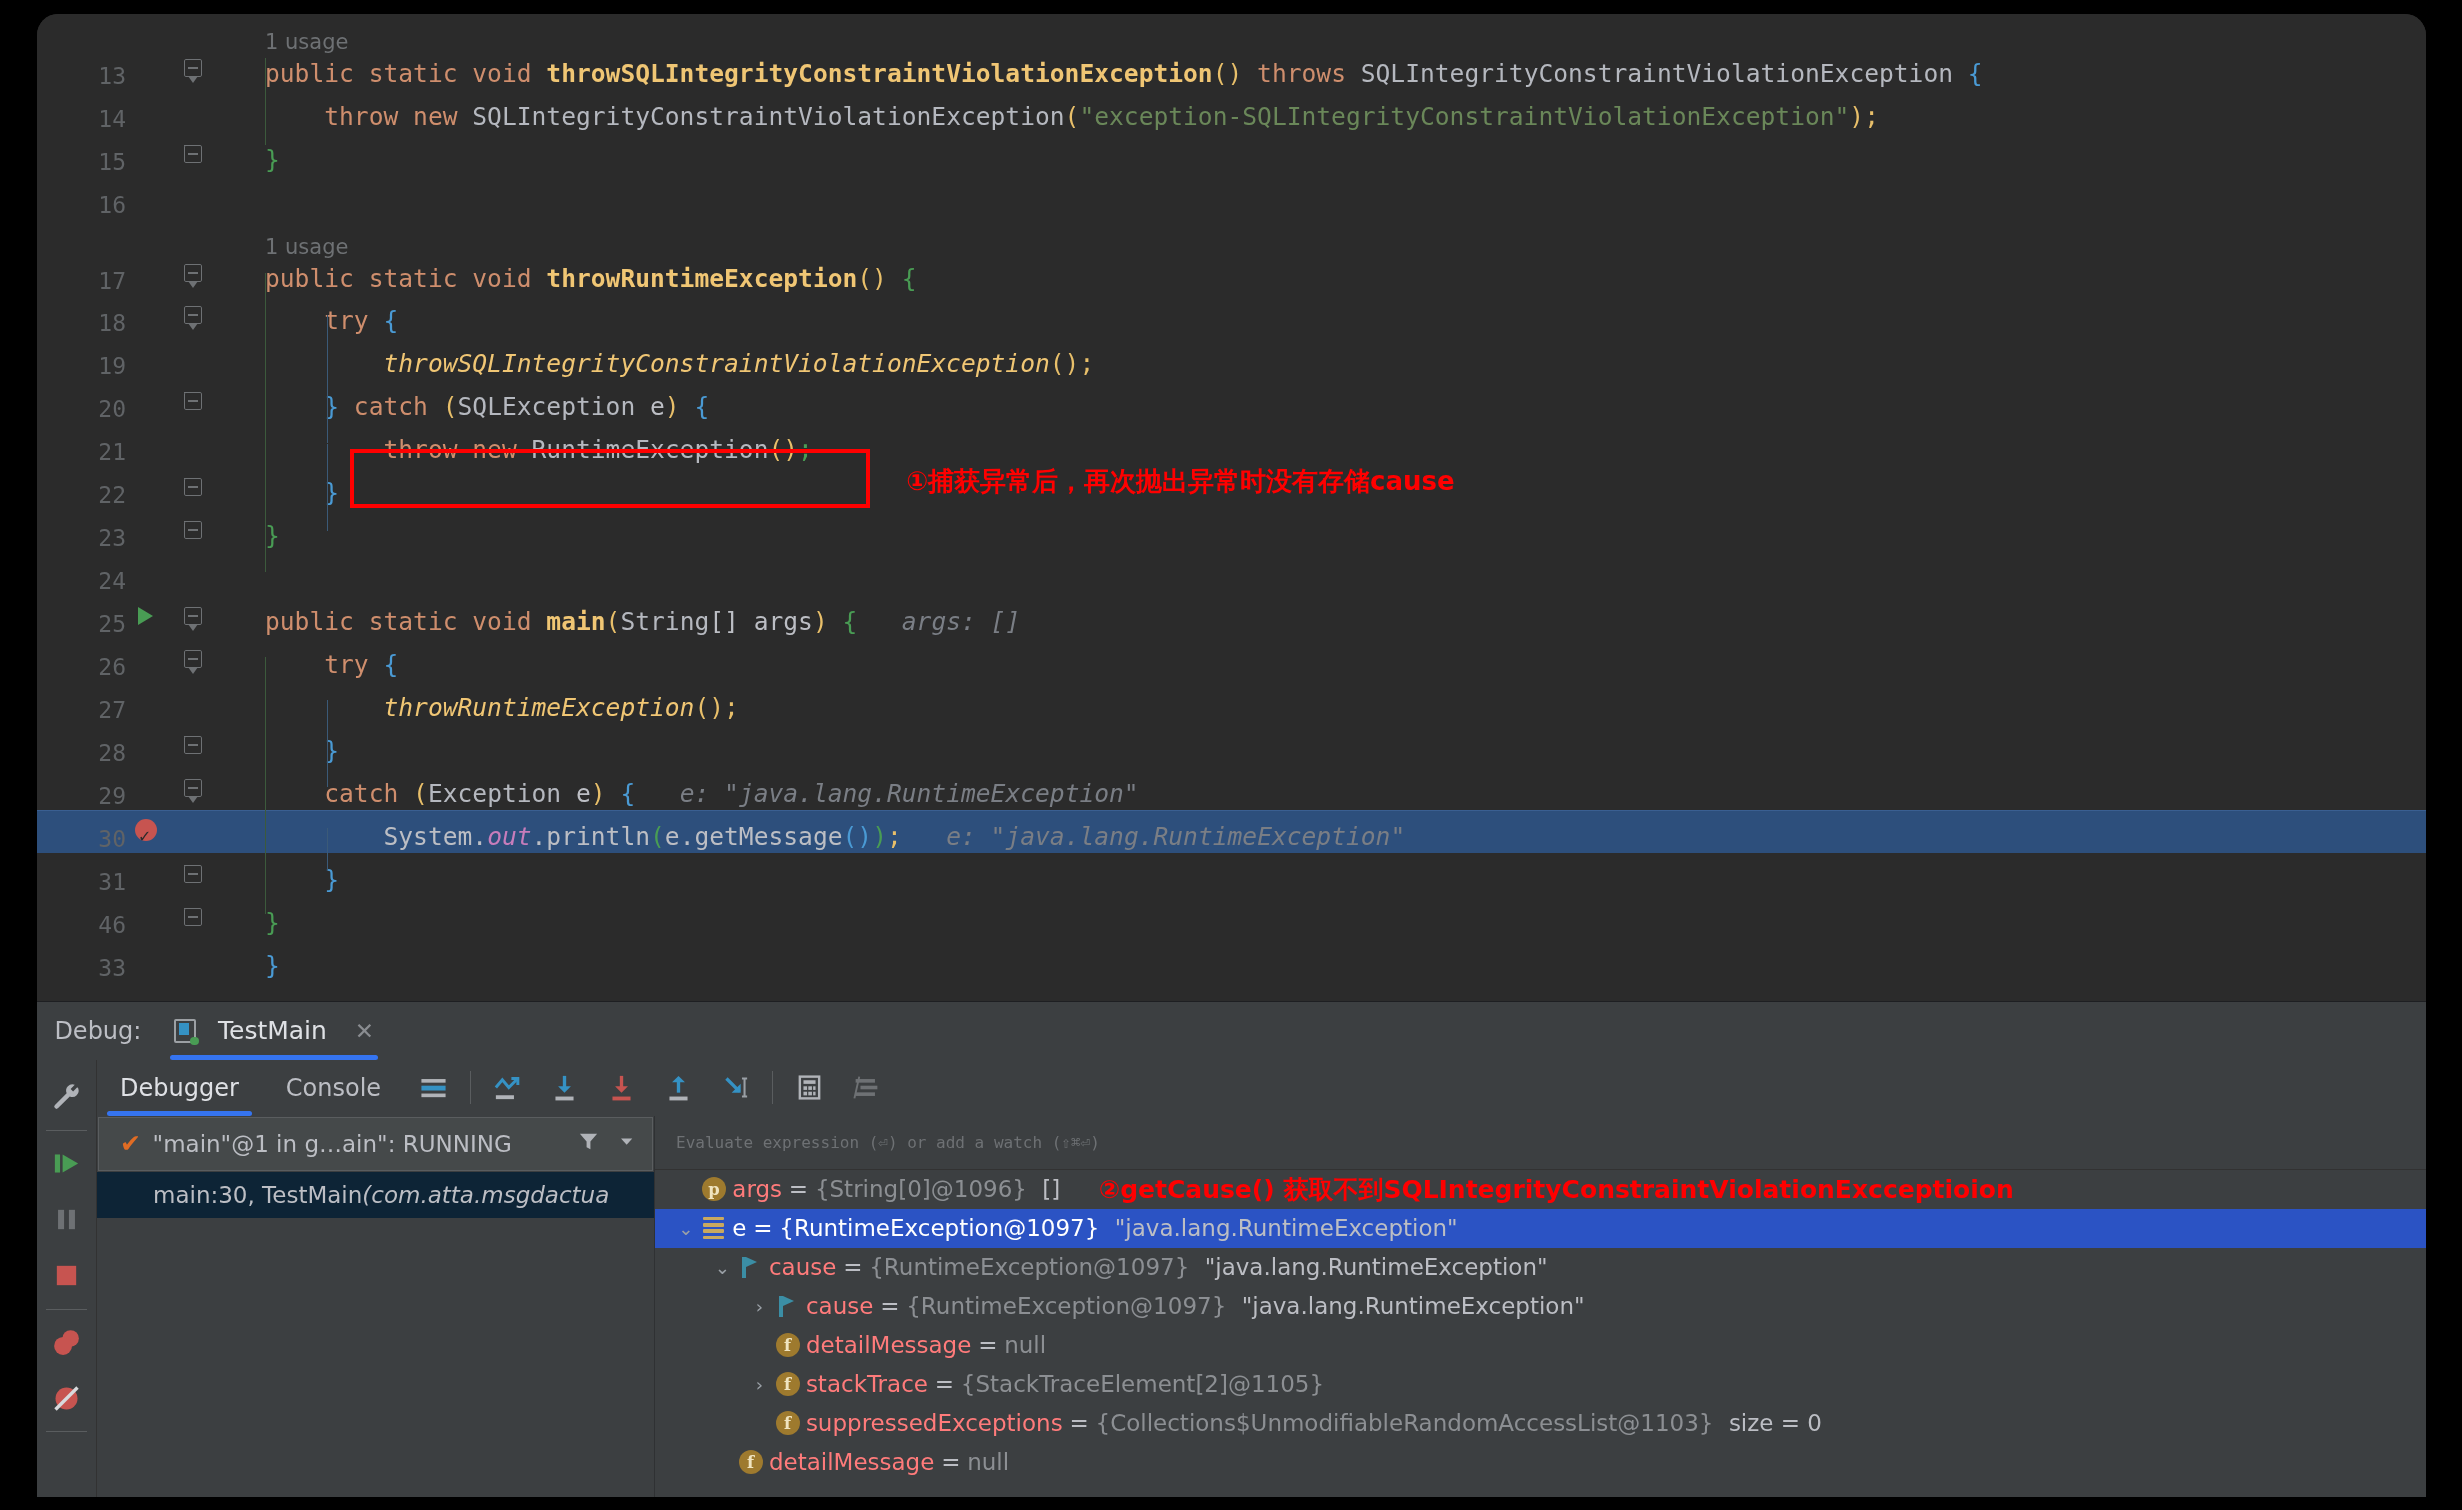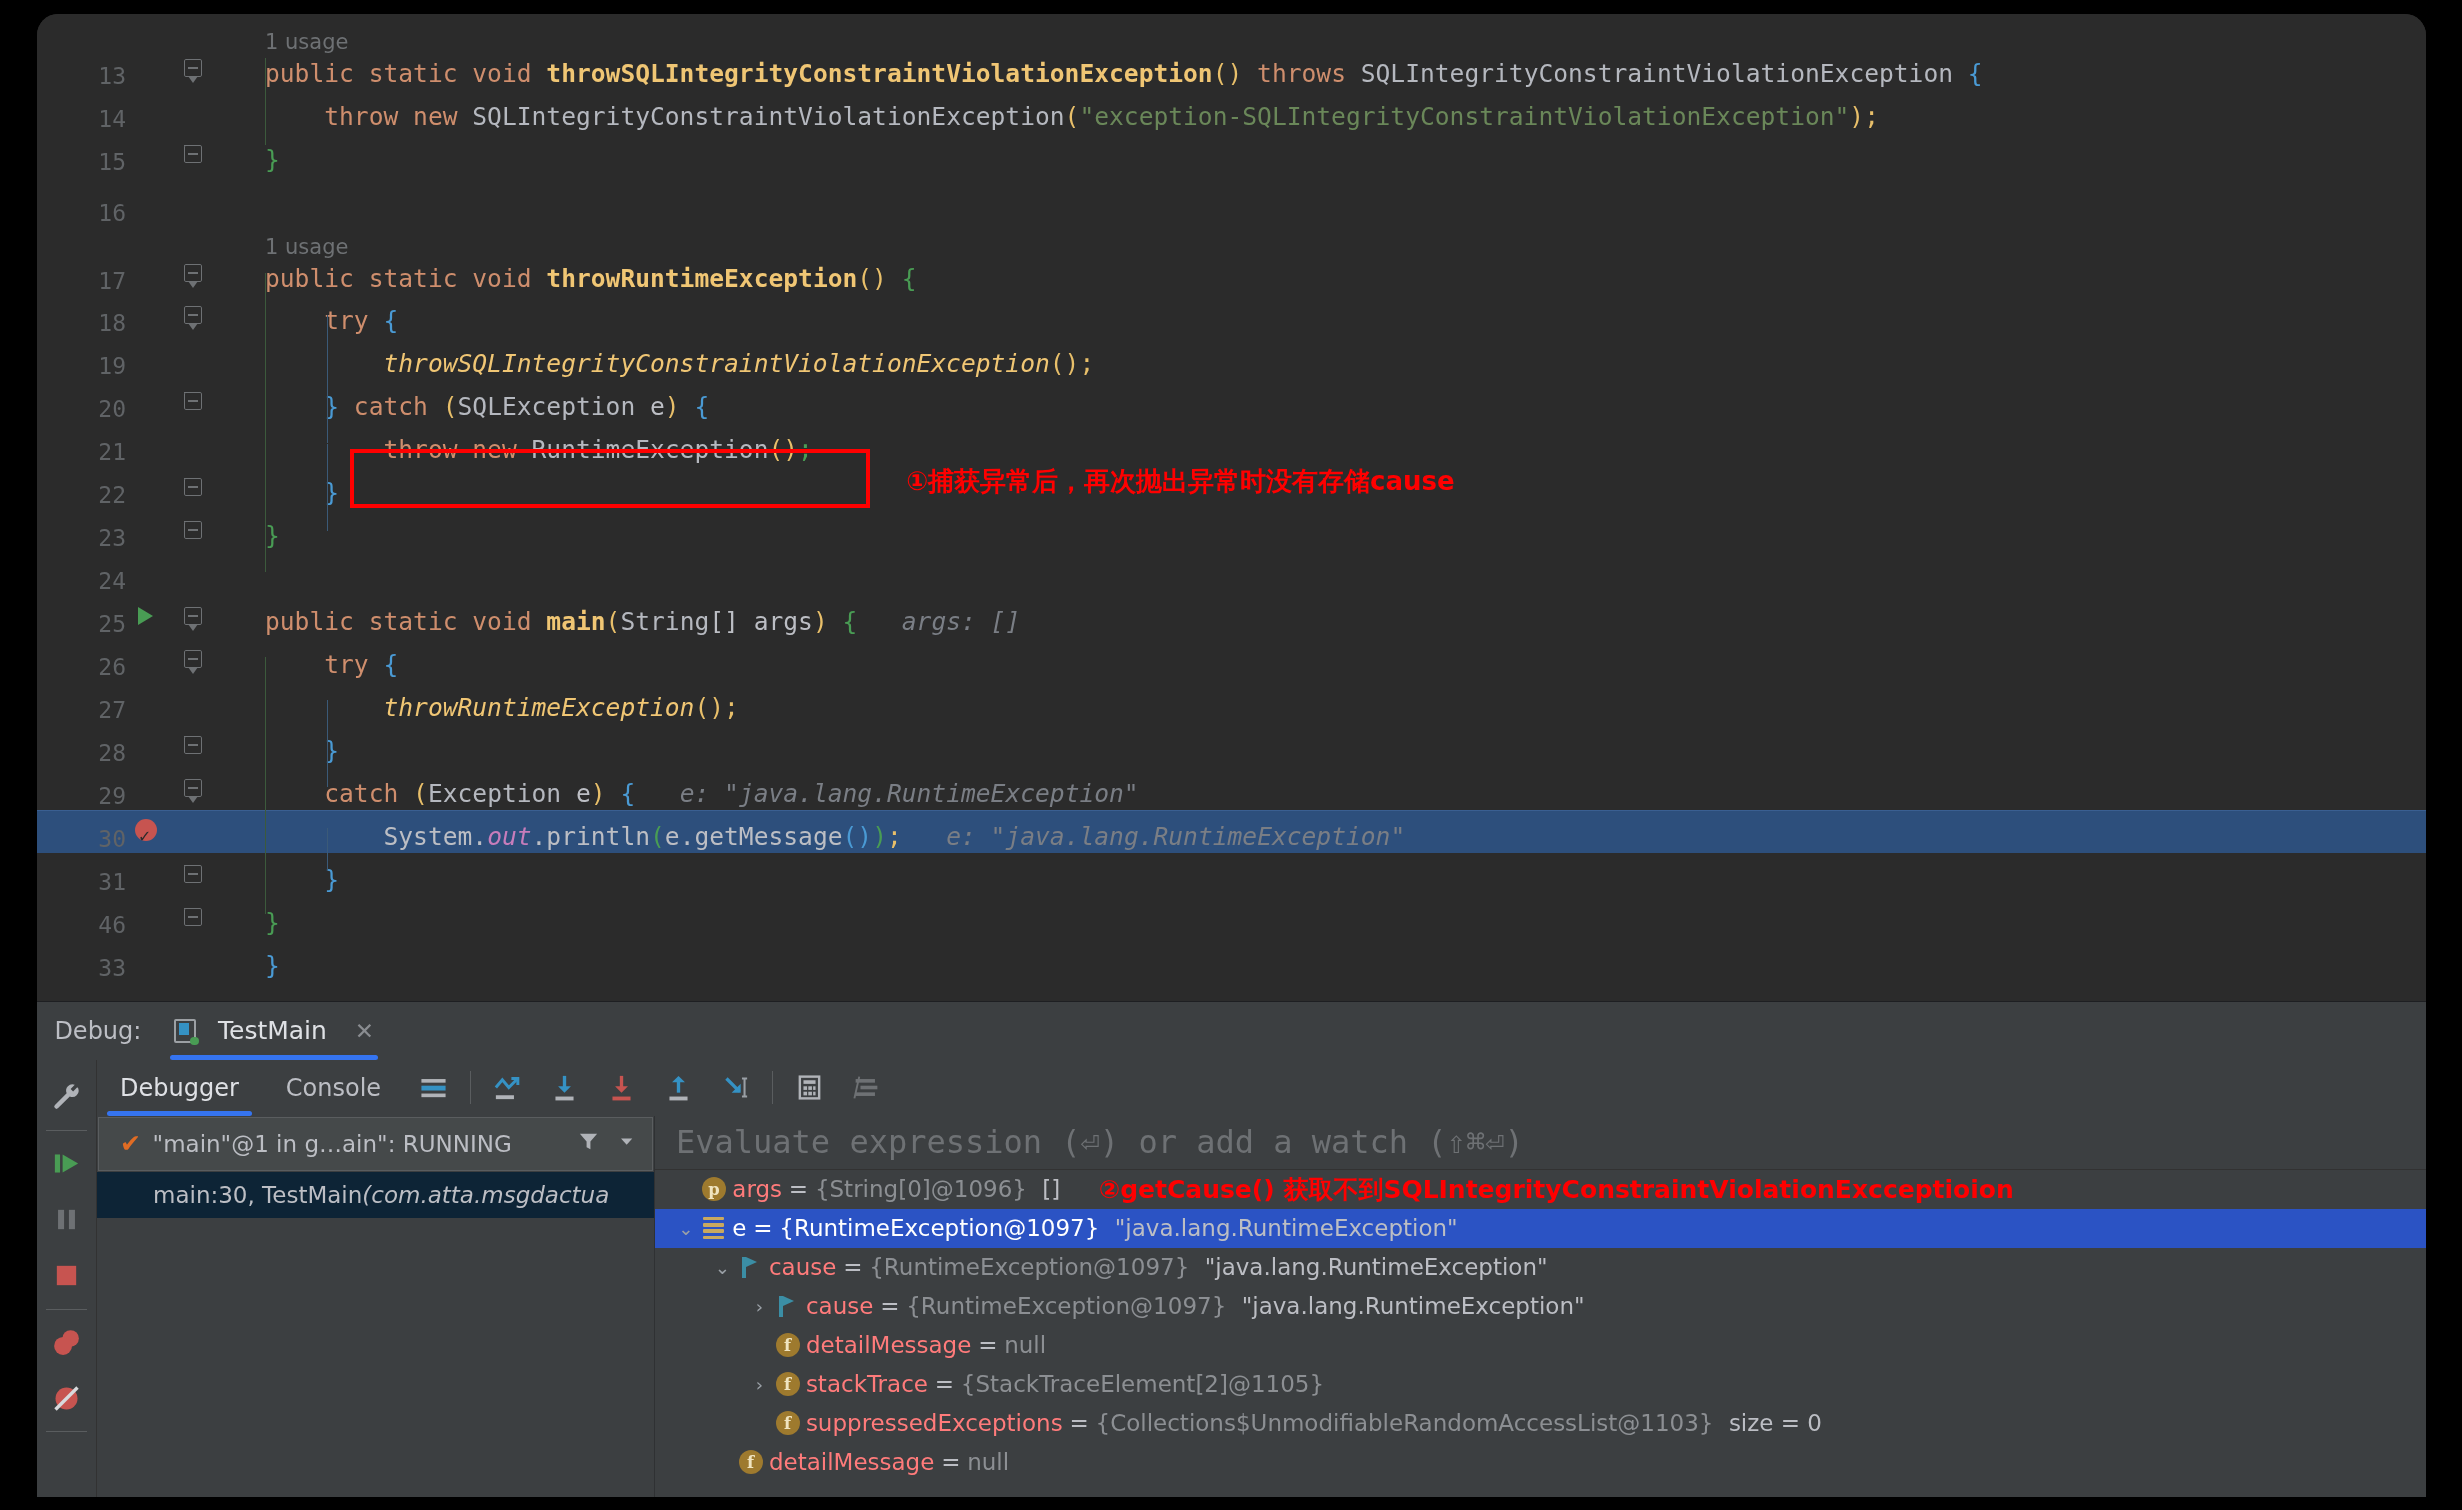--- a/index.html
+++ b/index.html
@@ -303,21 +303,21 @@
     min-width: 0;
   }
   .eval-bar {
     height: 54px;
     background: #3c3f41;
     display: flex; align-items: center;
     padding-left: 21px;
     border-bottom: 1px solid #323232;
     flex: none;
   }
-  .eval-placeholder { color: #6e7174; font-size: 32px; font-family: "DejaVu Sans Mono", monospace;}
+  .eval-placeholder { color: #6e7174; font-size: 16px; font-family: "DejaVu Sans Mono", monospace;}
   .vars-tree {
     flex: 1;
     overflow: hidden;
     position: relative;
     background: #3c3f41;
   }
   .vrow {
     height: 39px;
     display: flex;
     align-items: center;
@@ -381,21 +381,21 @@
 <body>
 
 <div class="screen">
 
   <div class="editor">
     <div class="code-area" id="code-area">
         <div class="usage-lbl" style="top: 7.7px;">1 usage</div>
         <div class="crow" style="position: absolute; left: 0px; right: 0px; top: 33px;"><span class="gutter-num" style="top: 8.7px;">13</span><span class="fold tri"></span><span class="code-text" style="top: 5.8px;"><span class="kw">public </span><span class="kw">static </span><span class="kw">void </span><span class="meth">throwSQLIntegrityConstraintViolationException</span><span class="paren">()</span><span class="plain"> </span><span class="kw">throws</span><span class="type"> SQLIntegrityConstraintViolationException </span><span class="brc-blue">{</span></span></div>
         <div class="crow" style="position: absolute; left: 0px; right: 0px; top: 76px;"><span class="gutter-num" style="top: 8.7px;">14</span><span class="code-text" style="top: 5.8px;"><span class="plain">    </span><span class="kw">throw </span><span class="kw">new </span><span class="type">SQLIntegrityConstraintViolationException</span><span class="paren">(</span><span class="str">"exception-SQLIntegrityConstraintViolationException"</span><span class="paren">)</span><span class="paren">;</span></span></div>
         <div class="crow" style="position: absolute; left: 0px; right: 0px; top: 119px;"><span class="gutter-num" style="top: 8.7px;">15</span><span class="fold endbr"></span><span class="code-text" style="top: 5.8px;"><span class="brc-green">}</span></span></div>
-        <div class="crow" style="position: absolute; left: 0px; right: 0px; top: 170px;"><span class="gutter-num" style="top: 8.7px;">16</span><span class="code-text" style="top: 5.8px;"></span></div>
+        <div class="crow" style="position: absolute; left: 0px; right: 0px; top: 162px;"><span class="gutter-num" style="top: 8.7px;">16</span><span class="code-text" style="top: 5.8px;"></span></div>
         <div class="usage-lbl" style="top: 212px;">1 usage</div>
         <div class="crow" style="position: absolute; left: 0px; right: 0px; top: 238px;"><span class="gutter-num" style="top: 8.7px;">17</span><span class="fold tri"></span><span class="code-text" style="top: 5.8px;"><span class="kw">public </span><span class="kw">static </span><span class="kw">void </span><span class="meth">throwRuntimeException</span><span class="paren">()</span><span class="plain"> </span><span class="brc-green">{</span></span></div>
         <div class="crow" style="position: absolute; left: 0px; right: 0px; top: 280px;"><span class="gutter-num" style="top: 8.7px;">18</span><span class="fold tri"></span><span class="code-text" style="top: 5.8px;"><span class="plain">    </span><span class="kw">try </span><span class="brc-blue">{</span></span></div>
         <div class="crow" style="position: absolute; left: 0px; right: 0px; top: 323px;"><span class="gutter-num" style="top: 8.7px;">19</span><span class="code-text" style="top: 5.8px;"><span class="plain">        </span><span class="methi">throwSQLIntegrityConstraintViolationException</span><span class="paren">()</span><span class="paren">;</span></span></div>
         <div class="crow" style="position: absolute; left: 0px; right: 0px; top: 366px;"><span class="gutter-num" style="top: 8.7px;">20</span><span class="fold endbr"></span><span class="code-text" style="top: 5.8px;"><span class="plain">    </span><span class="brc-blue">}</span><span class="plain"> </span><span class="kw">catch</span><span class="plain"> </span><span class="paren">(</span><span class="type">SQLException</span><span class="plain"> e</span><span class="paren">)</span><span class="plain"> </span><span class="brc-blue">{</span></span></div>
         <div class="crow" style="position: absolute; left: 0px; right: 0px; top: 409px;"><span class="gutter-num" style="top: 8.7px;">21</span><span class="code-text" style="top: 5.8px;"><span class="plain">        </span><span class="kw">throw </span><span class="kw">new </span><span class="type">RuntimeException</span><span class="paren">()</span><span class="brc-green">;</span></span></div>
         <div class="crow" style="position: absolute; left: 0px; right: 0px; top: 452px;"><span class="gutter-num" style="top: 8.7px;">22</span><span class="fold endbr"></span><span class="code-text" style="top: 5.8px;"><span class="plain">    </span><span class="brc-blue">}</span></span></div>
         <div class="crow" style="position: absolute; left: 0px; right: 0px; top: 495px;"><span class="gutter-num" style="top: 8.7px;">23</span><span class="fold endbr"></span><span class="code-text" style="top: 5.8px;"><span class="brc-green">}</span></span></div>
         <div class="crow" style="position: absolute; left: 0px; right: 0px; top: 538px;"><span class="gutter-num" style="top: 8.7px;">24</span><span class="code-text" style="top: 5.8px;"></span></div>
         <div class="crow" style="position: absolute; left: 0px; right: 0px; top: 581px;"><span class="gutter-num" style="top: 8.7px;">25</span><span class="fold tri"></span><span class="run-arrow"></span><span class="code-text" style="top: 5.8px;"><span class="kw">public </span><span class="kw">static </span><span class="kw">void </span><span class="meth">main</span><span class="paren">(</span><span class="type">String</span><span class="plain">[] args</span><span class="paren">)</span><span class="plain"> </span><span class="brc-green">{</span><span class="hint">   args: []</span></span></div>

